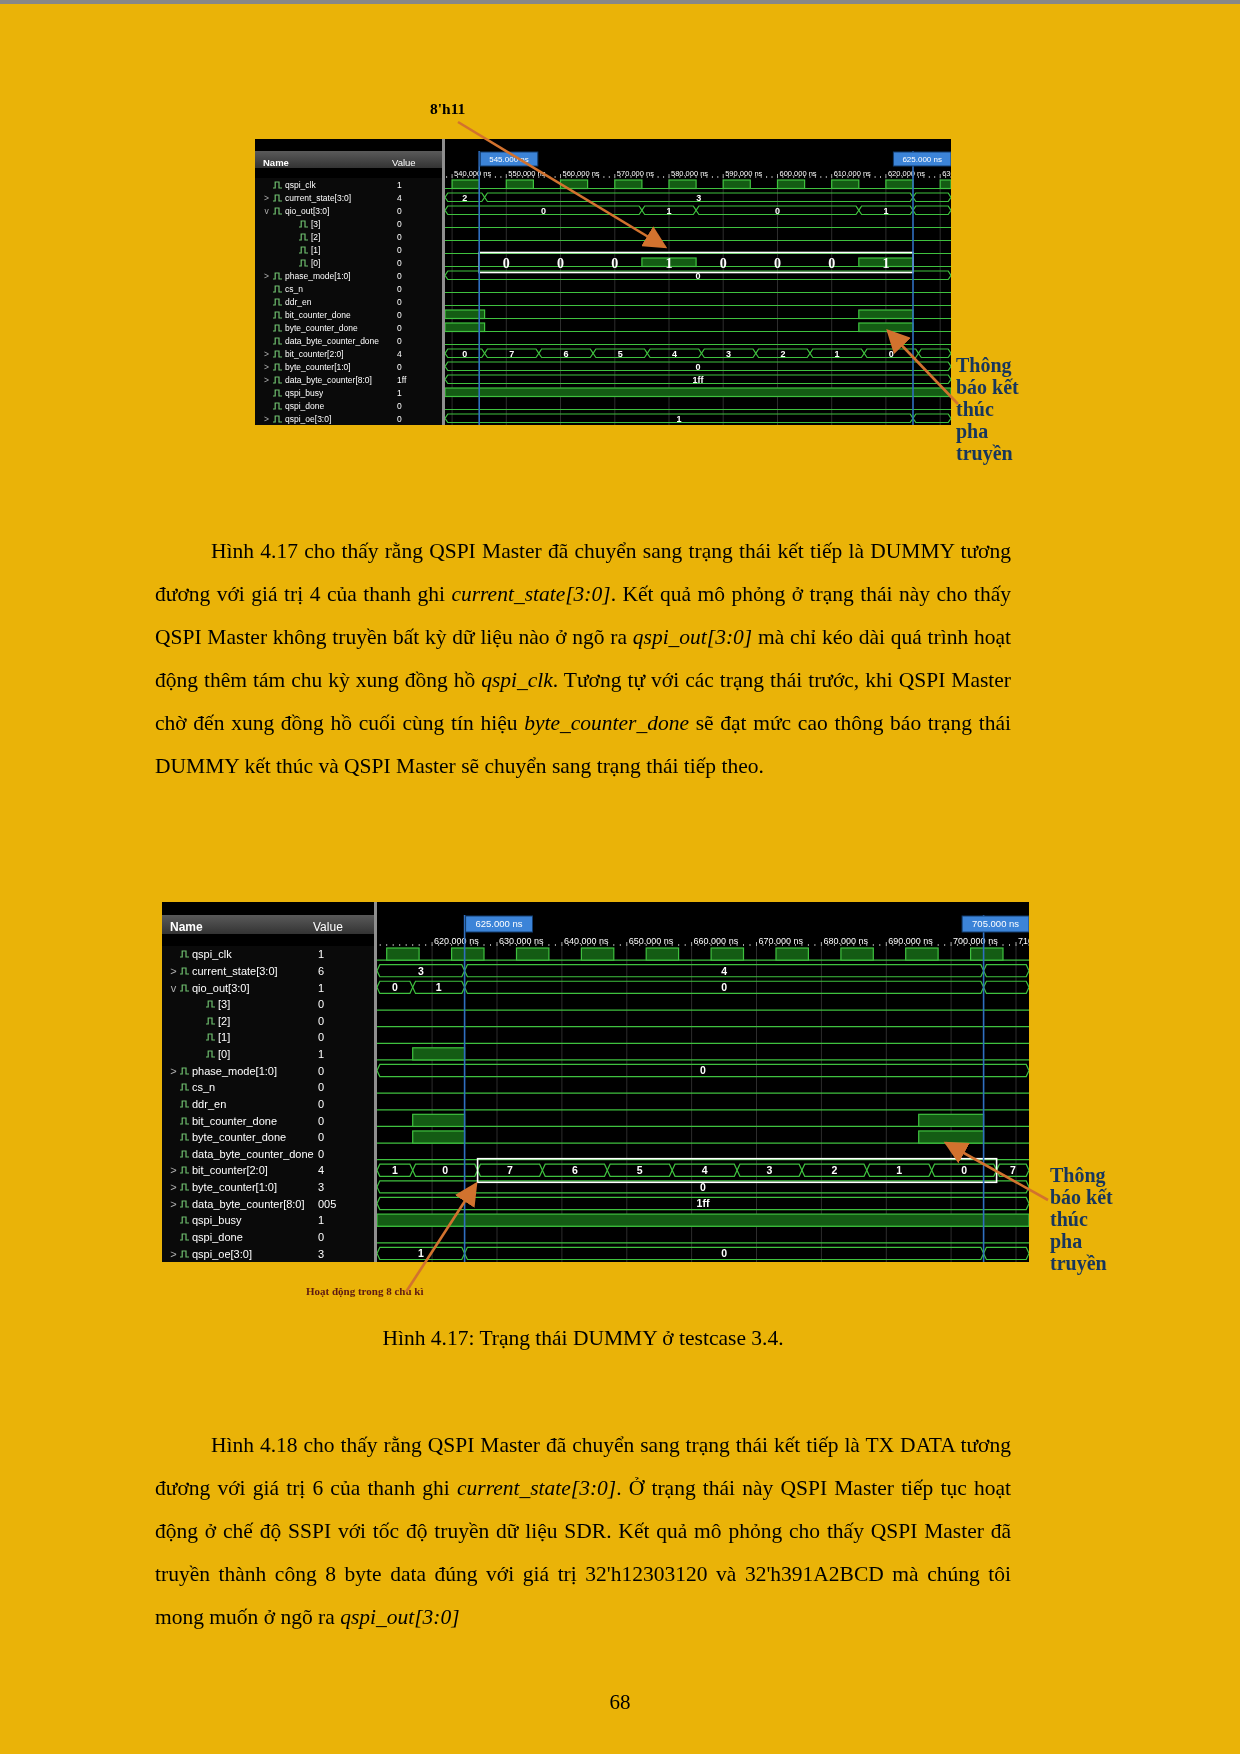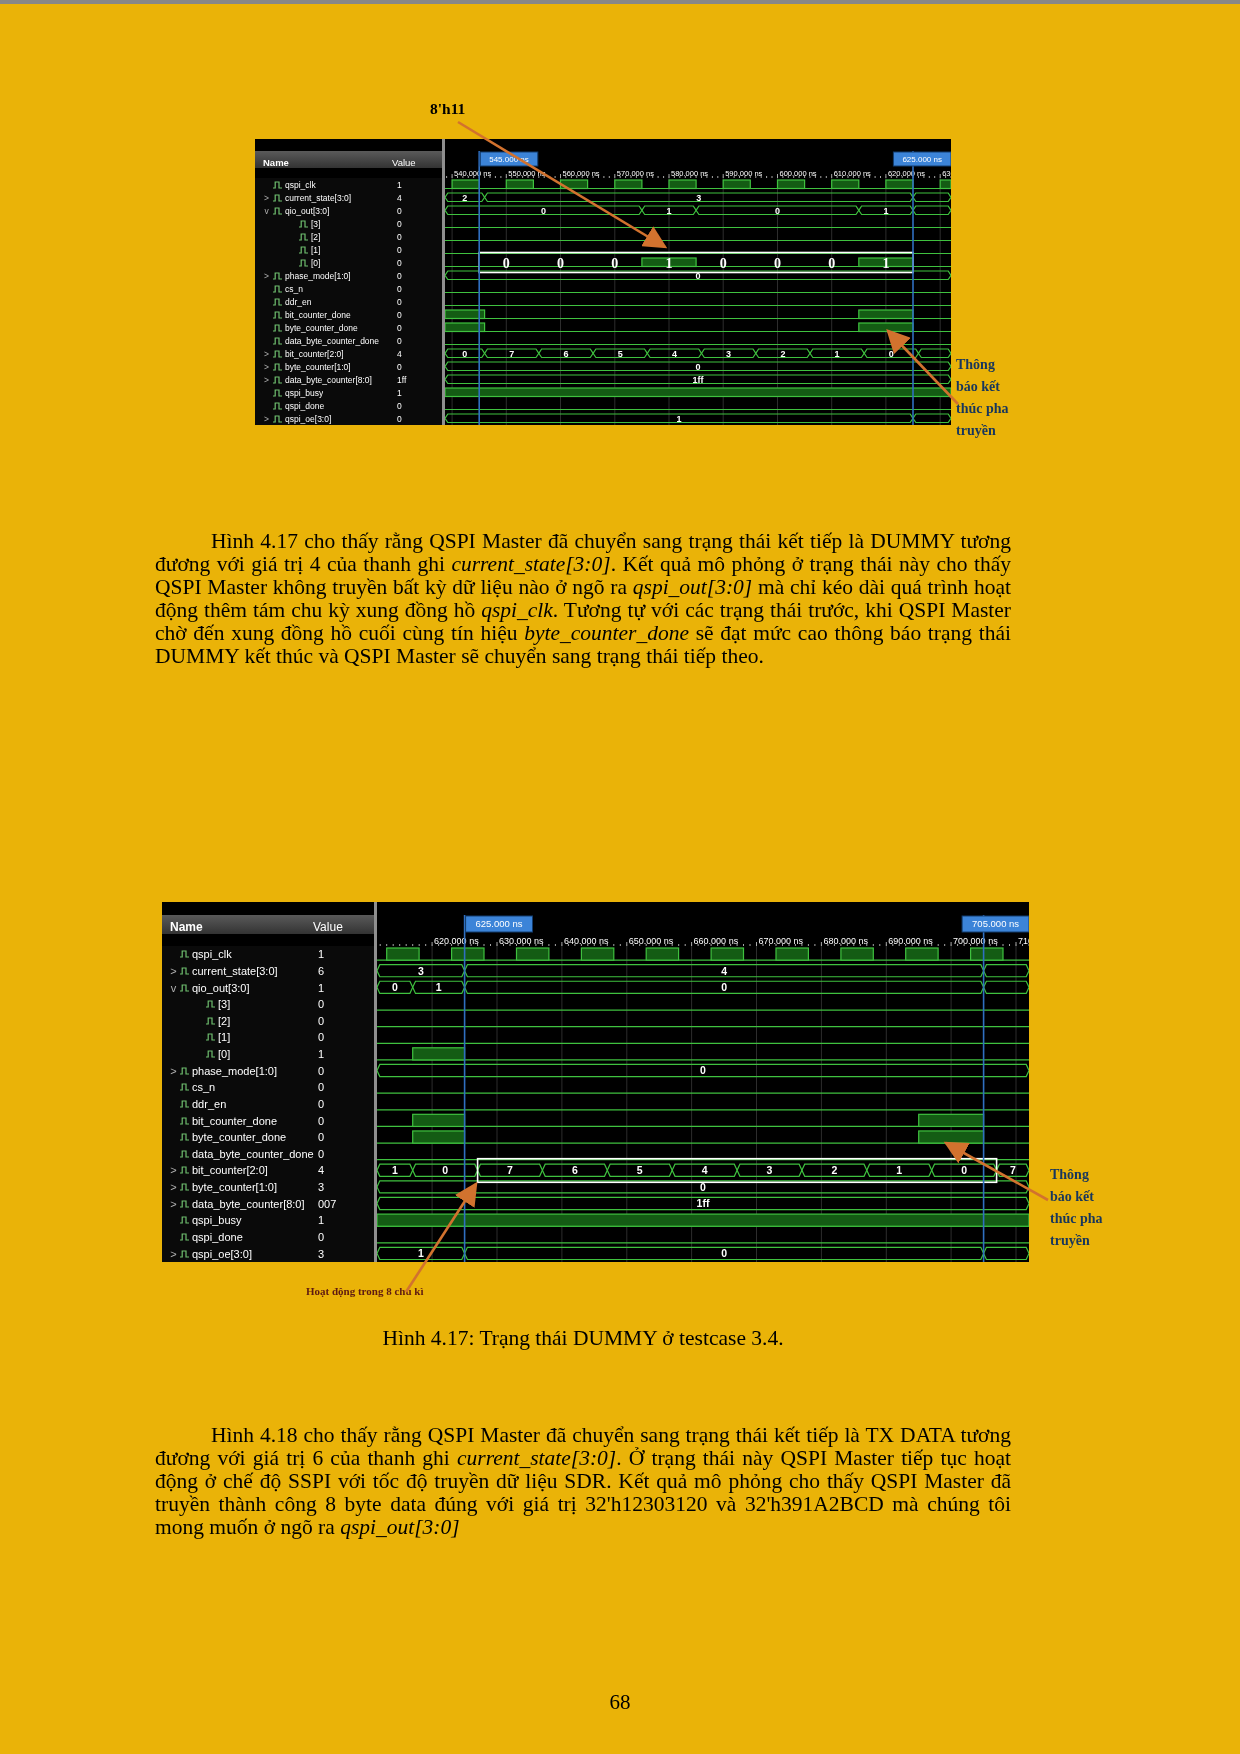--- a/index.html
+++ b/index.html
@@ -1,24 +1,24 @@
 <!DOCTYPE html>
 <html><head>
 <meta charset="utf-8">
 <style>
   html,body{margin:0;padding:0;background:#888}
   #page{position:relative;width:1240px;height:1754px;background:#eab308;
         font-family:"Liberation Serif",serif;color:#000;overflow:hidden;margin:4px auto}
   .para{position:absolute;left:155px;width:856px;text-align:justify;
-        font-size:21.5px;line-height:23px}
+        font-size:21.5px;line-height:43px}
   .para .ind{display:inline-block;width:56px}
   .para i{font-style:italic}
   .caption{position:absolute;left:155px;width:856px;text-align:center;font-size:21.5px}
   .toplabel{position:absolute;font-weight:bold;font-size:15.5px;font-family:"Liberation Serif",serif}
-  .ann{position:absolute;font-weight:bold;color:#17365d;font-size:14px;line-height:22px;
+  .ann{position:absolute;font-weight:bold;color:#17365d;font-size:20px;line-height:22px;
        font-family:"Liberation Serif",serif}
   .ann span{display:block}
   .ann-red{position:absolute;font-weight:bold;color:#5e1a12;font-size:11px;
        font-family:"Liberation Serif",serif}
   .pagenum{position:absolute;left:0;width:100%;text-align:center;font-size:21px}
   .wave{position:absolute;background:#000;overflow:hidden;font-family:"Liberation Sans",sans-serif}
   .wpanel{position:absolute;left:0;top:0;bottom:0;background:#0a0a0a;border-right:3px solid #8f8f8f;box-sizing:content-box}
   .wstrip{background:#000}
   .whead{display:flex;background:linear-gradient(#5a5a5a,#333);color:#fff;align-items:flex-end}
   .whead .hn{padding-left:8px;font-weight:bold}
@@ -610,21 +610,21 @@
           <span class="pval" style="left:156px;font-size:11px">3</span>
         </div>
         <div class="prow" style="height: 16.6316px; font-size: 11px; padding-left: 6px;">
           <span class="exp">&gt;</span>
           <span class="ico">
             <svg width="11" height="10" viewBox="0 0 11 10">
               <path d="M1 8 H3.2 V2 H7 V8 H10" fill="none" stroke="#6fbf6f" stroke-width="1.2"></path>
             </svg>
           </span>
           <span class="nm">data_byte_counter[8:0]</span>
-          <span class="pval" style="left:156px;font-size:11px">007</span>
+          <span class="pval" style="left:156px;font-size:11px">005</span>
         </div>
         <div class="prow" style="height: 16.6316px; font-size: 11px; padding-left: 6px;">
           <span class="exp"></span>
           <span class="ico">
             <svg width="11" height="10" viewBox="0 0 11 10">
               <path d="M1 8 H3.2 V2 H7 V8 H10" fill="none" stroke="#6fbf6f" stroke-width="1.2"></path>
             </svg>
           </span>
           <span class="nm">qspi_busy</span>
           <span class="pval" style="left:156px;font-size:11px">1</span>

